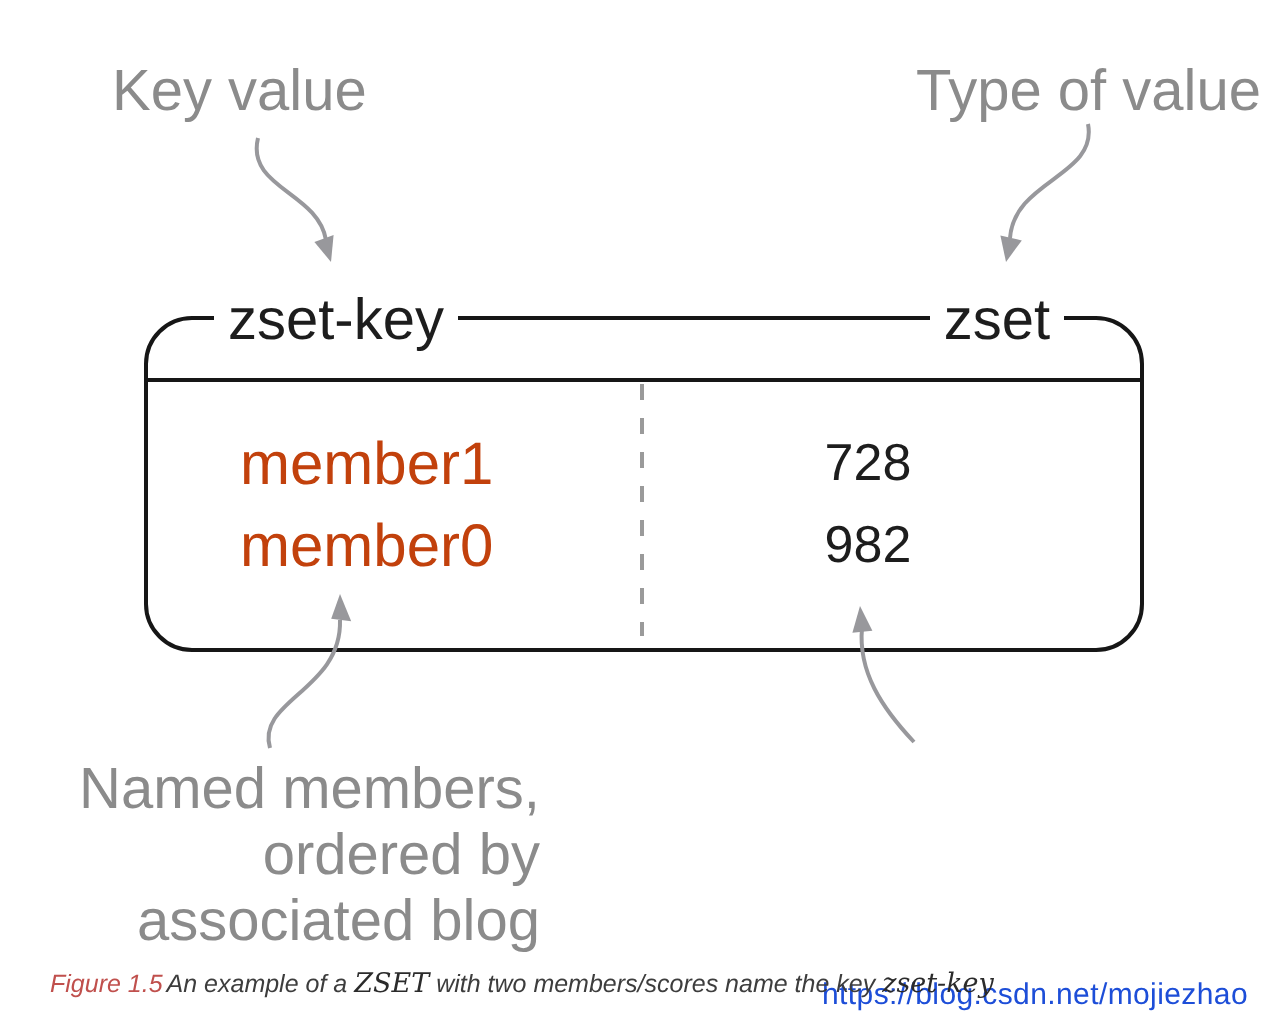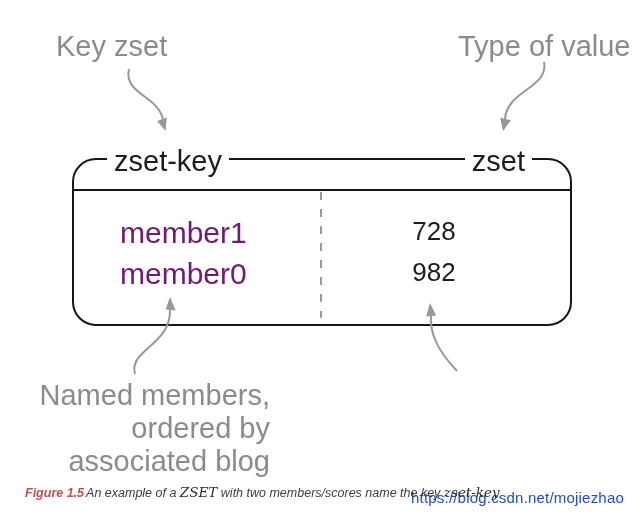--- a/index.html
+++ b/index.html
@@ -53,21 +53,21 @@
   #box-separator {
     position: absolute;
     left: 0; right: 0;
     top: 29px;
     border-top: 2px solid #161616;
   }
   .member-cell {
     position: absolute;
     left: 46px;
     font-size: 30px;
-    color: #701a75;
+    color: #c2410c;
     white-space: nowrap;
   }
   .score-cell {
     position: absolute;
     left: 280px;
     width: 160px;
     text-align: center;
     font-size: 26px;
     color: #1d1d1d;
     white-space: nowrap;
@@ -80,21 +80,21 @@
     left: 25px;
     top: 484px;
     font-size: 12.5px;
     font-style: italic;
     color: #3d3d3d;
     white-space: nowrap;
     z-index: 2;
   }
   #caption .fig-label {
     color: #c0504d;
-    font-weight: bold;
+    font-weight: normal;
     padding-right: 2px;
   }
   #caption .code {
     font-family: "DejaVu Serif", serif;
     font-size: 13.5px;
     color: #2b2b2b;
   }
   #watermark {
     position: absolute;
     left: 411px;
@@ -104,21 +104,21 @@
     color: #1d4ed8;
     white-space: nowrap;
     z-index: 1;
   }
 </style>
 </head>
 <body>
 
 <div id="stage">
 
-  <div class="note" style="left:56px; top:30px;">Key zset</div>
+  <div class="note" style="left:56px; top:30px;">Key value</div>
   <div class="note" style="left:458px; top:30px;">Type of value</div>
 
   <div id="zset-box">
     <span class="box-top-label" id="box-key-label">zset-key</span>
     <span class="box-top-label" id="box-type-label">zset</span>
     <div id="box-separator"></div>
 
     <div class="member-cell row-1">member1</div>
     <div class="score-cell row-1">728</div>
     <div class="member-cell row-2">member0</div>

